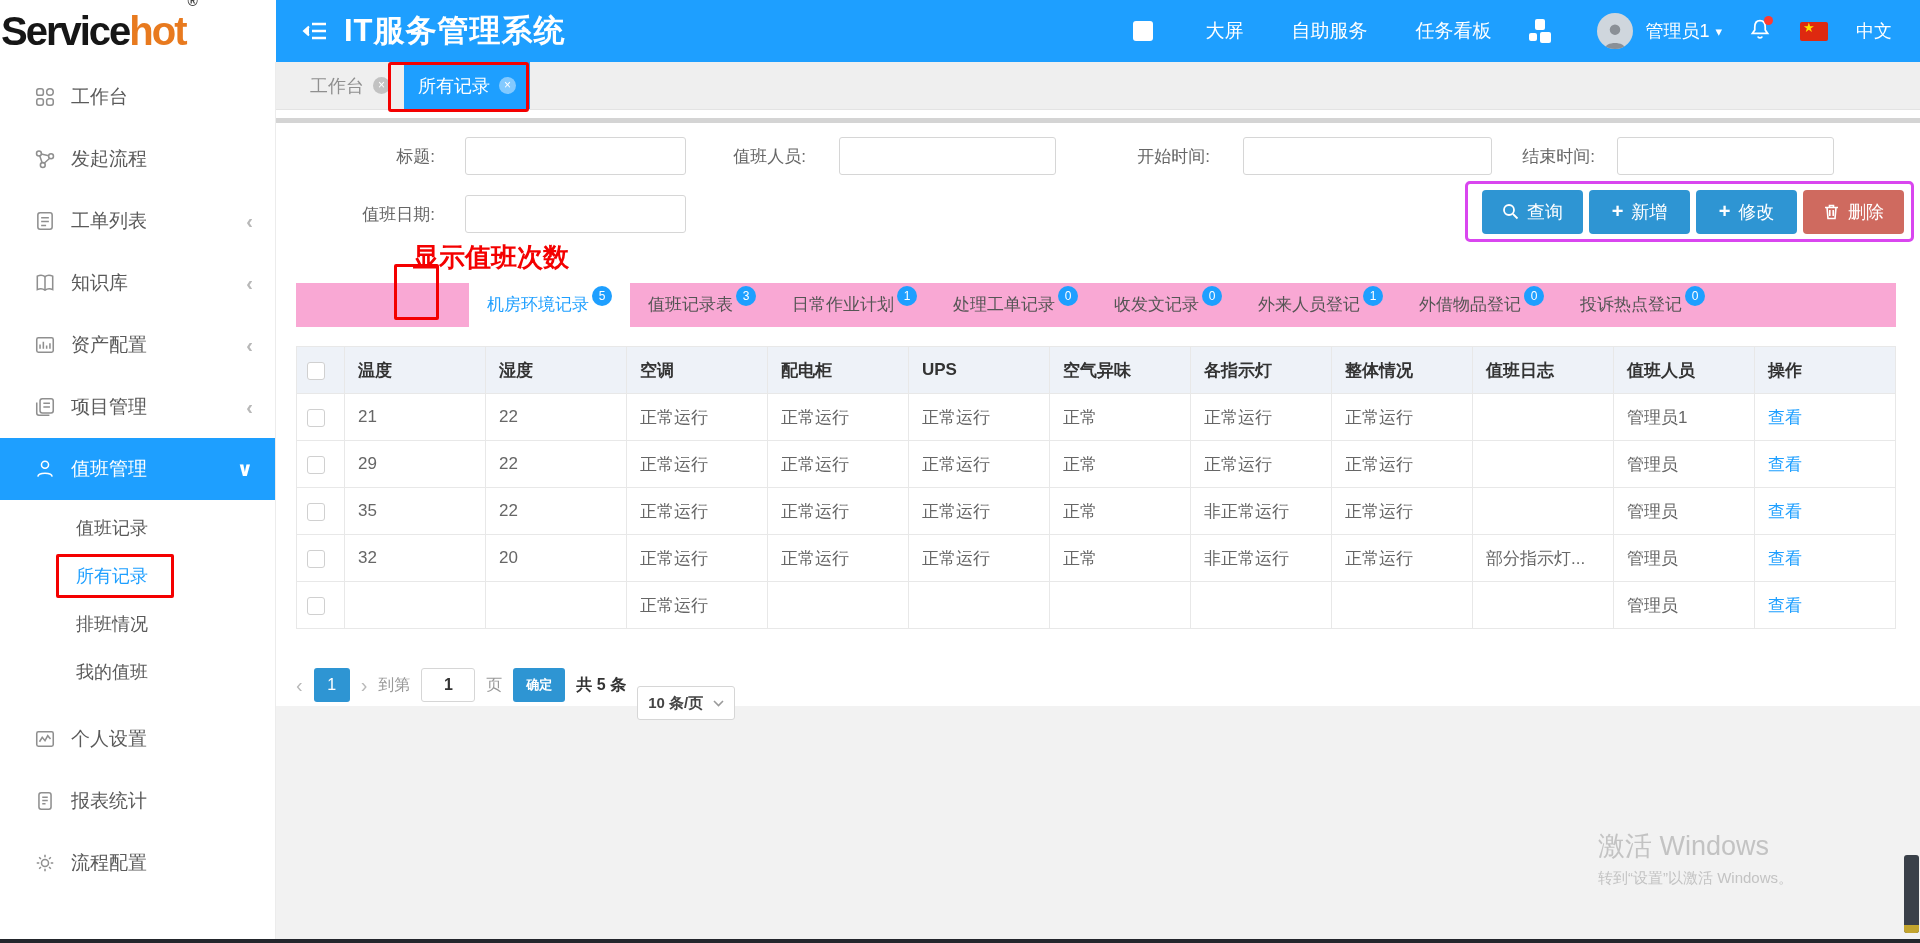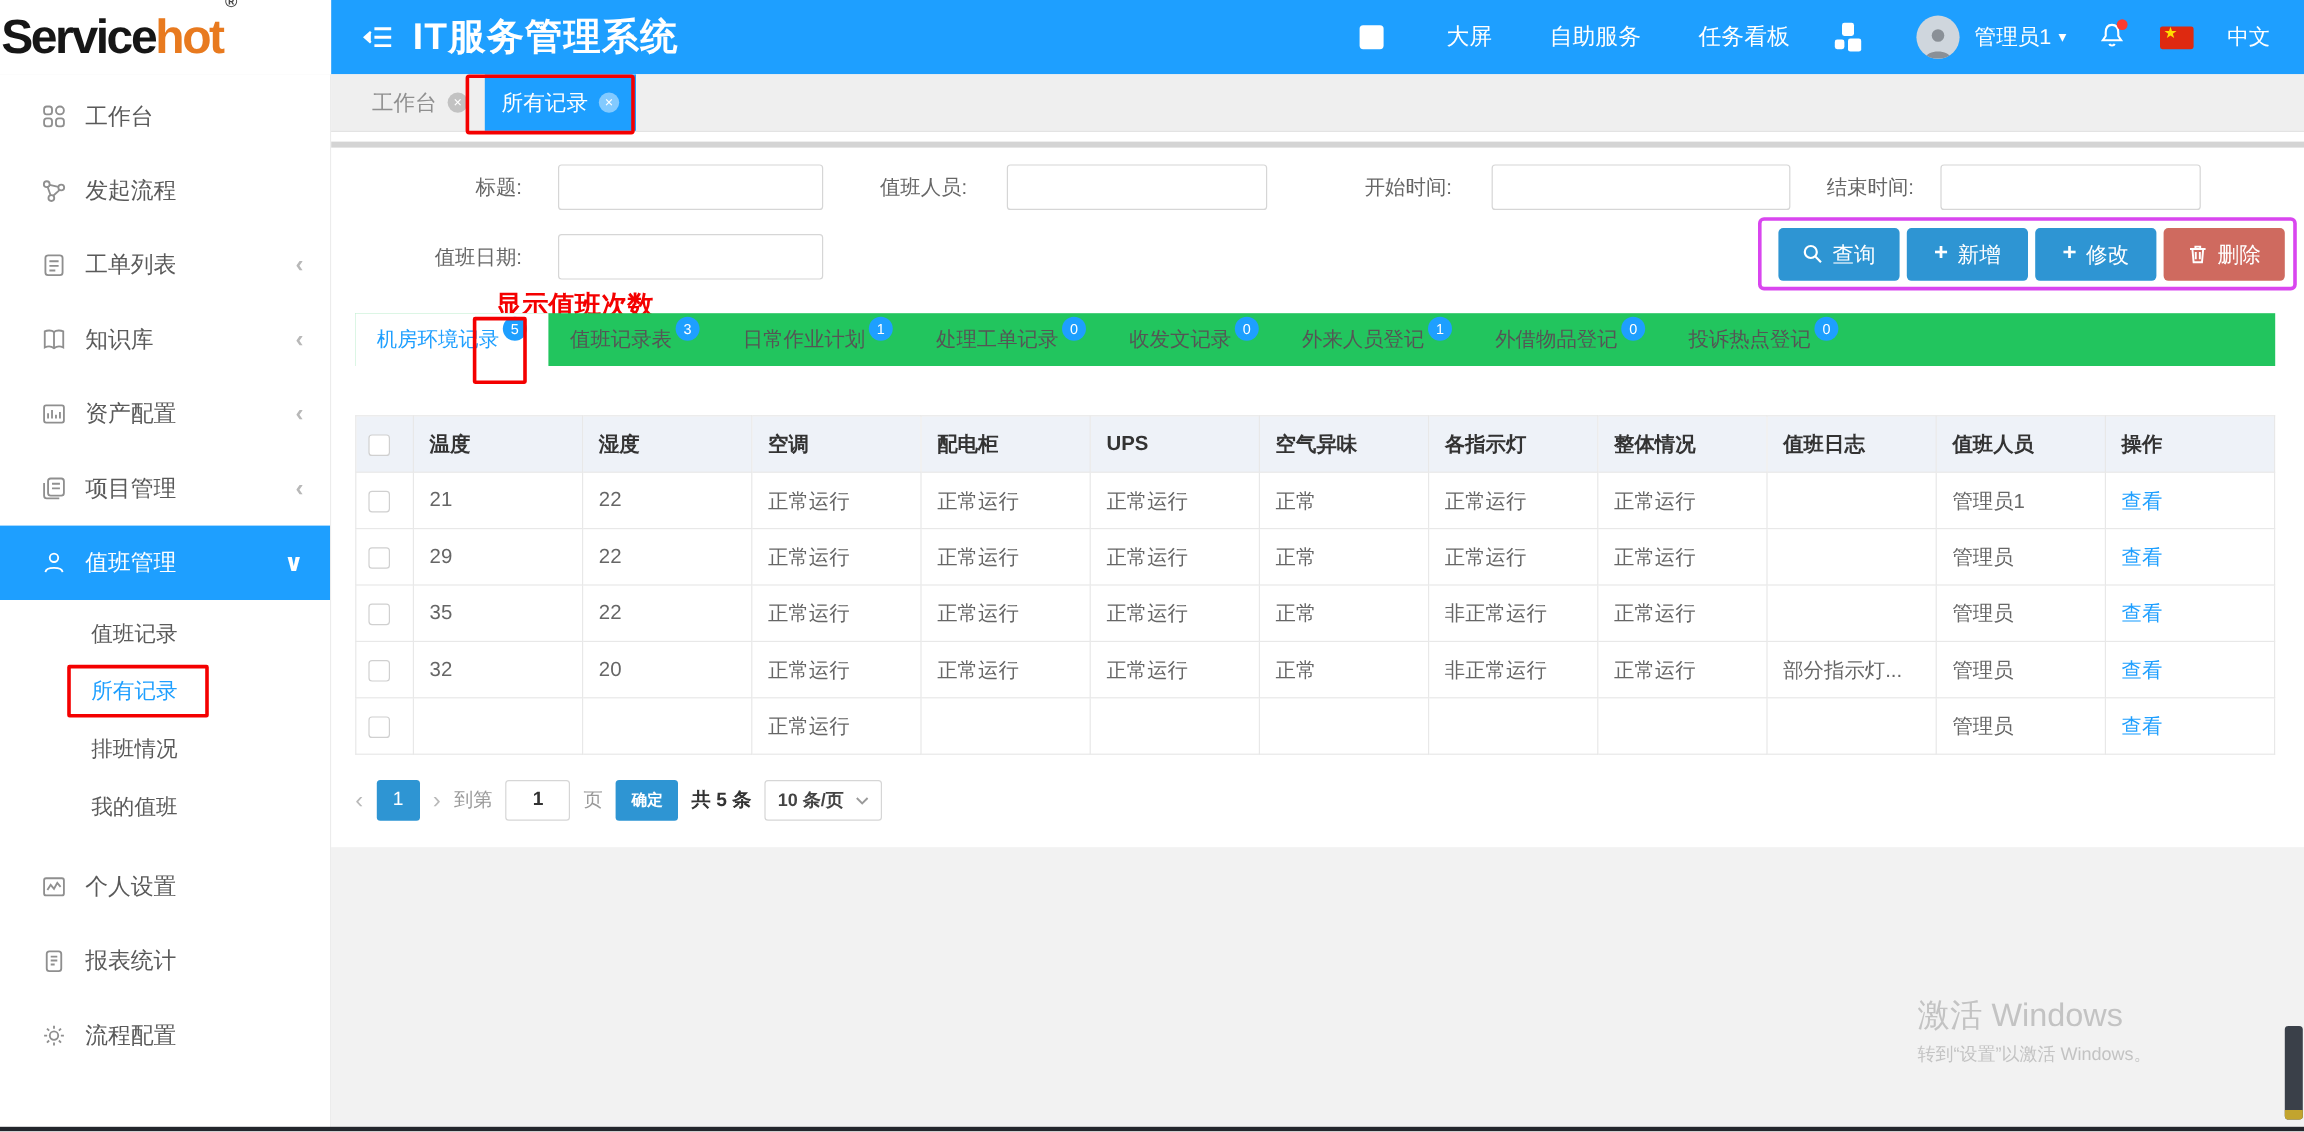--- a/index.html
+++ b/index.html
@@ -75,46 +75,46 @@
   .f-i3 { left:967px;  top:27px; width:249px; }
   .f-i4 { left:1341px; top:27px; width:217px; }
   .f-i5 { left:189px;  top:85px; width:221px; }
 
   .btn-box { position:absolute; left:1189px; top:71px; width:449px; height:61px; border:3px solid #d946ef; border-radius:5px; display:flex; align-items:center; justify-content:flex-end; gap:6px; padding-right:7px; }
   .abtn { height:44px; min-width:101px; padding:0 15px; border-radius:4px; background:#2e95d3; color:#fff; font-size:18px; display:flex; align-items:center; justify-content:center; gap:8px; cursor:pointer; border:none; }
   .abtn.danger { background:#cf6a5f; }
   .abtn svg { width:17px; height:17px; }
   .plus { font-size:20px; font-weight:bold; line-height:17px; }
 
-  .note { position:absolute; left:137px; top:130px; color:#f40000; font-size:22px; font-weight:bold; }
+  .note { position:absolute; left:137px; top:130px; color:#f40000; font-size:26px; font-weight:bold; }
   .badge-redbox { position:absolute; left:118px; top:154px; width:45px; height:56px; border:3px solid #f40000; border-radius:2px; z-index:5; pointer-events:none; }
 
   
-  .itabs { position:absolute; left:20px; top:151px; width:1600px; height:44px; background:#22c55e; display:flex; }
+  .itabs { position:absolute; left:20px; top:173px; width:1600px; height:44px; background:#f9a8d4; display:flex;justify-content:center; }
   .itab { display:flex; padding:0 18px; font-size:17px; color:#555; cursor:pointer; line-height:44px; white-space:nowrap; }
   .itab.active { background:#fff; color:#1e9fff; }
   .badge { background:#1e9fff; color:#fff; font-size:12px; min-width:20px; height:20px; padding:0 5px; border-radius:10px; display:inline-block; line-height:20px; text-align:center; margin:3px 0 0 3px; }
 
   
   .tbl { position:absolute; left:20px; top:236px; width:1600px; border-collapse:collapse; table-layout:fixed; }
   .tbl th, .tbl td { border:1px solid #e8e8e8; height:47px; padding:0 6px 0 13px; text-align:left; font-size:17px; overflow:hidden; white-space:nowrap; }
   .tbl th { background:#eef2f8; color:#333; font-weight:bold; }
   .tbl td { color:#666; }
   .tbl .cb { padding-left:10px; }
   .cbx { display:inline-block; width:18px; height:18px; border:1px solid #d0d0d0; border-radius:3px; background:#fff; vertical-align:middle; cursor:pointer; }
   .view { color:#1e9fff; cursor:pointer; }
 
   
   .pager { position:absolute; left:20px; top:540px; display:flex; align-items:center; gap:11px; font-size:16px; color:#999; }
   .pg-arrow { color:#b9b9b9; font-size:20px; cursor:pointer; line-height:34px; }
   .pg-cur { width:36px; height:34px; background:#2e95d3; color:#fff; border-radius:3px; text-align:center; line-height:34px; font-size:16px; cursor:pointer; }
   .pg-input { width:54px; height:34px; border:1px solid #d6d6d6; border-radius:3px; text-align:center; font-size:16px; font-weight:bold; color:#333; outline:none; }
   .pg-btn { height:34px; padding:0 13px; background:#2e95d3; color:#fff; font-weight:bold; border-radius:3px; line-height:34px; font-size:13px; cursor:pointer; border:none; }
   .pg-total { font-weight:bold; color:#333; }
-  .pg-size { height:34px; border:1px solid #d6d6d6; border-radius:3px; display:flex; align-items:center; gap:10px; padding:0 10px; color:#444; font-weight:bold; background:#fff; cursor:pointer; font-size:15px; }
+  .pg-size { height:34px; border:1px solid #d6d6d6; border-radius:3px; display:flex; align-items:center; gap:10px; padding:0 10px; color:#444; font-weight:bold; background:#fff; cursor:pointer; font-size:15px;margin-top:36px; }
   .pg-size svg { width:11px; height:7px; }
 
   
   .wm { position:absolute; left:1322px; top:766px; color:#c3c3c3; }
   .wm1 { font-size:27px; }
   .wm2 { font-size:15px; margin-top:5px; }
   .scroll-thumb { position:absolute; right:1px; bottom:10px; width:15px; height:78px; background:#3a4049; border-radius:3px; cursor:pointer; }
   .scroll-thumb i { position:absolute; left:0; bottom:0; width:100%; height:8px; background:#c2a42e; border-radius:0 0 3px 3px; display:block; }
   .bottom-strip { position:absolute; left:0; bottom:0; width:100%; height:4px; background:#23262c; }
 </style>

